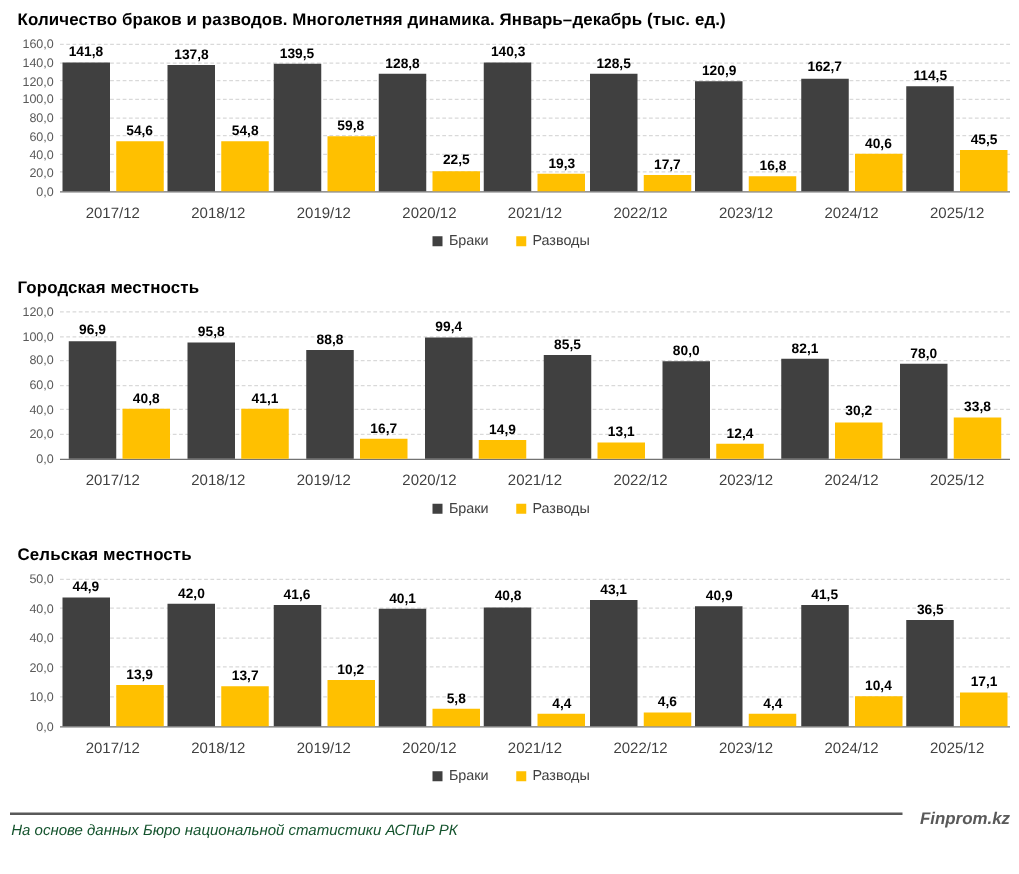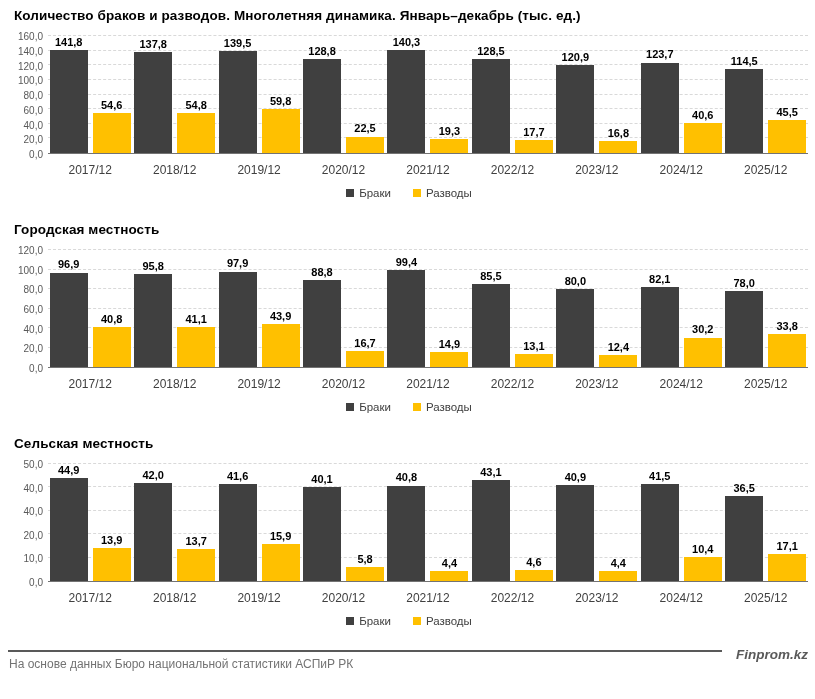--- a/index.html
+++ b/index.html
@@ -117,21 +117,22 @@
     position: absolute;
     right: 2px;
     top: -3px;
     font-size: 13.5px;
     font-weight: bold;
     font-style: italic;
     color: #595959;
   }
   .footer-source {
     font-size: 12px;
-    color: #737373;
+    font-style: italic;
+    color: #14532d;
     margin-top: 5px;
     margin-left: 1px;
   }
 </style>
 </head>
 <body>
 
 <section class="chart-section">
   <h2 class="chart-title">Количество браков и разводов. Многолетняя динамика. Январь–декабрь (тыс. ед.)</h2>
   <div class="plot-row">
@@ -220,21 +221,21 @@
             <span class="val-label">120,9</span>
             <div class="bar" style="height: 75.5625%; background: rgb(64, 64, 64);"></div>
           </div>
           <div class="bar-col">
             <span class="val-label">16,8</span>
             <div class="bar" style="height: 10.5%; background: rgb(255, 192, 0);"></div>
           </div>
         </div>
         <div class="group">
           <div class="bar-col">
-            <span class="val-label">123,7</span>
+            <span class="val-label">162,7</span>
             <div class="bar" style="height: 77.3125%; background: rgb(64, 64, 64);"></div>
           </div>
           <div class="bar-col">
             <span class="val-label">40,6</span>
             <div class="bar" style="height: 25.375%; background: rgb(255, 192, 0);"></div>
           </div>
         </div>
         <div class="group">
           <div class="bar-col">
             <span class="val-label">114,5</span>
@@ -304,30 +305,20 @@
             <span class="val-label">95,8</span>
             <div class="bar" style="height: 79.8333%; background: rgb(64, 64, 64);"></div>
           </div>
           <div class="bar-col">
             <span class="val-label">41,1</span>
             <div class="bar" style="height: 34.25%; background: rgb(255, 192, 0);"></div>
           </div>
         </div>
         <div class="group">
           <div class="bar-col">
-            <span class="val-label">97,9</span>
-            <div class="bar" style="height: 81.5833%; background: rgb(64, 64, 64);"></div>
-          </div>
-          <div class="bar-col">
-            <span class="val-label">43,9</span>
-            <div class="bar" style="height: 36.5833%; background: rgb(255, 192, 0);"></div>
-          </div>
-        </div>
-        <div class="group">
-          <div class="bar-col">
             <span class="val-label">88,8</span>
             <div class="bar" style="height: 74%; background: rgb(64, 64, 64);"></div>
           </div>
           <div class="bar-col">
             <span class="val-label">16,7</span>
             <div class="bar" style="height: 13.9167%; background: rgb(255, 192, 0);"></div>
           </div>
         </div>
         <div class="group">
           <div class="bar-col">
@@ -440,21 +431,21 @@
             <span class="val-label">13,7</span>
             <div class="bar" style="height: 27.4%; background: rgb(255, 192, 0);"></div>
           </div>
         </div>
         <div class="group">
           <div class="bar-col">
             <span class="val-label">41,6</span>
             <div class="bar" style="height: 83.2%; background: rgb(64, 64, 64);"></div>
           </div>
           <div class="bar-col">
-            <span class="val-label">15,9</span>
+            <span class="val-label">10,2</span>
             <div class="bar" style="height: 31.8%; background: rgb(255, 192, 0);"></div>
           </div>
         </div>
         <div class="group">
           <div class="bar-col">
             <span class="val-label">40,1</span>
             <div class="bar" style="height: 80.2%; background: rgb(64, 64, 64);"></div>
           </div>
           <div class="bar-col">
             <span class="val-label">5,8</span>

